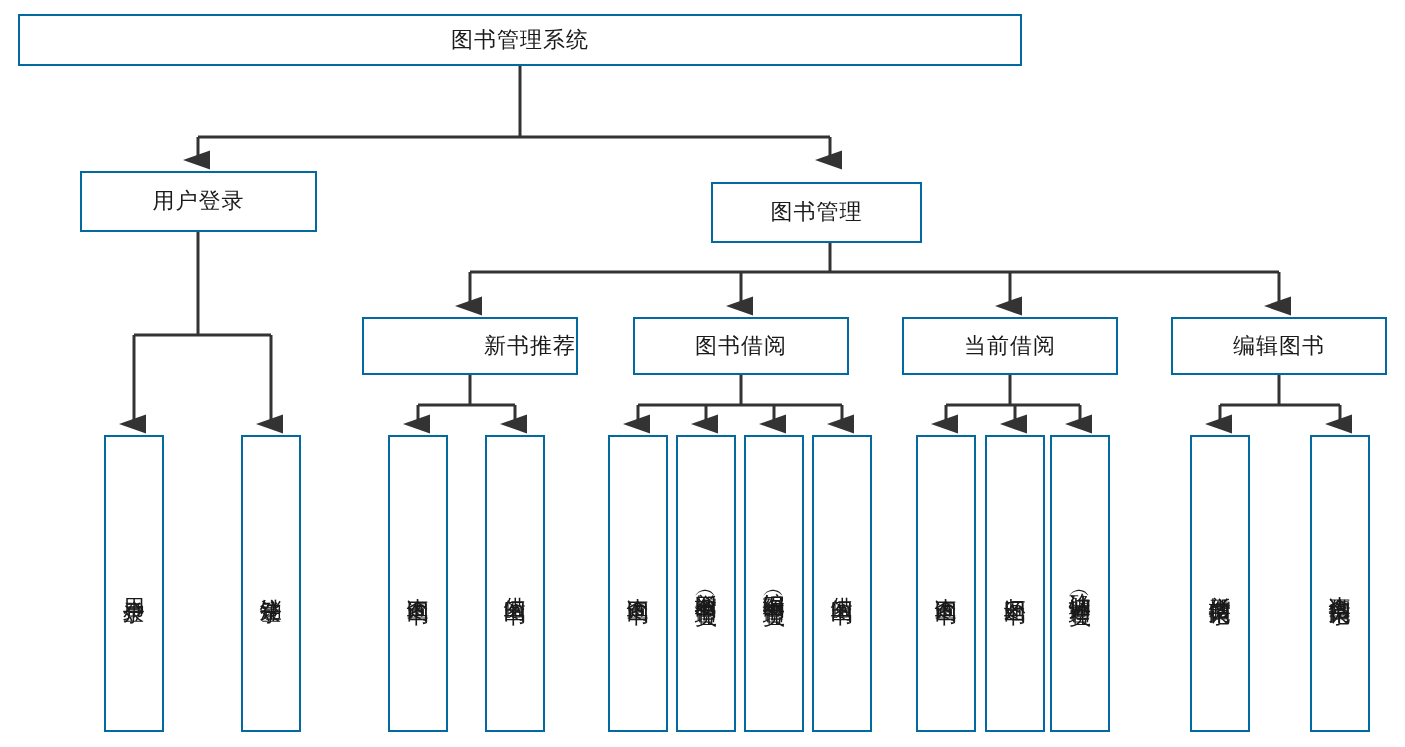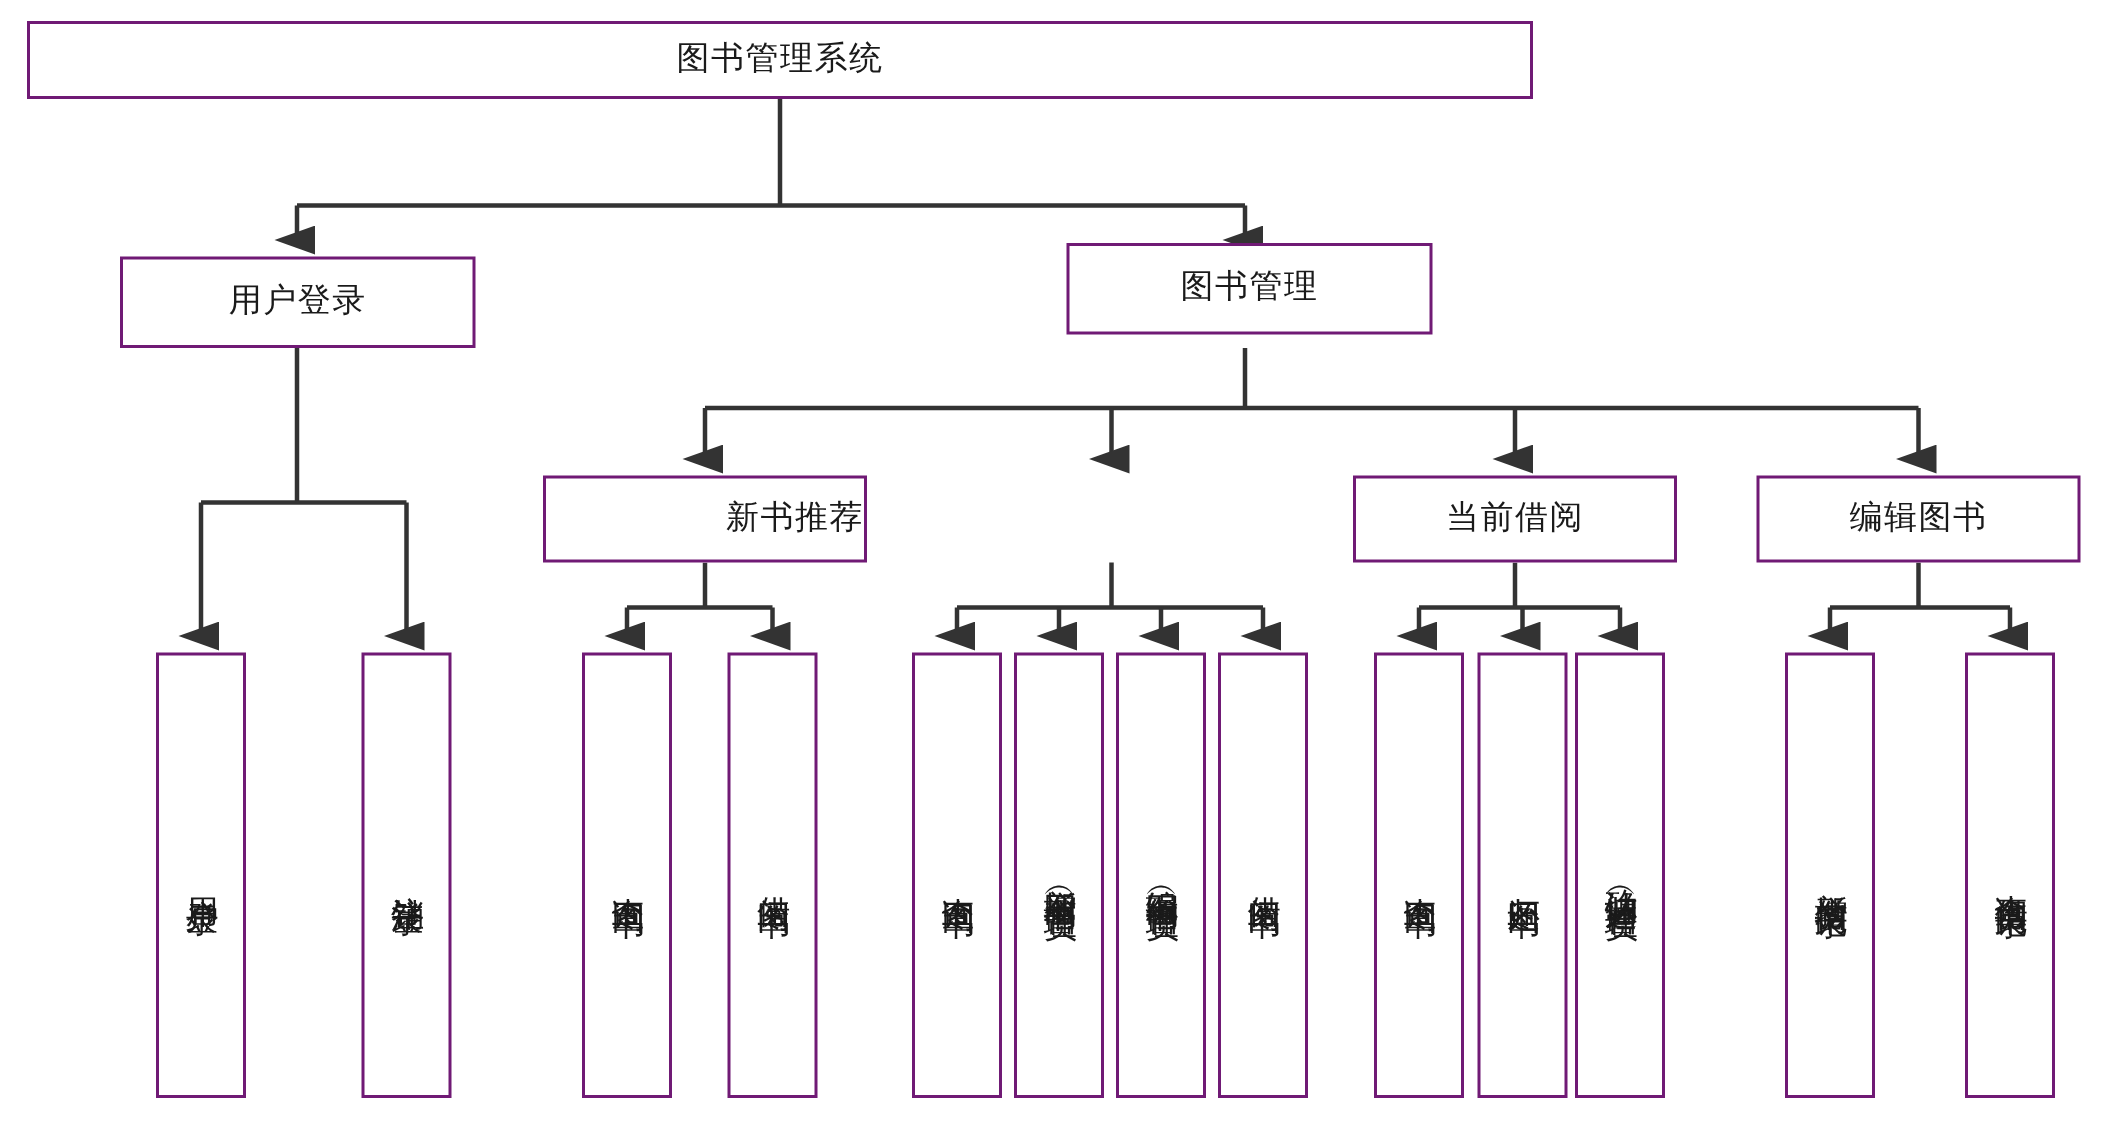--- a/index.html
+++ b/index.html
@@ -20,21 +20,21 @@
   #edges {
     position: absolute;
     left: 0;
     top: 0;
     width: 1405px;
     height: 747px;
   }
   .node {
     position: absolute;
     box-sizing: border-box;
-    border: 2px solid #701a75;
+    border: 2px solid #0369a1;
     background: #ffffff;
     display: flex;
     align-items: center;
     justify-content: center;
     color: #1a1a1a;
   }
   .node.horiz {
     font-size: 22px;
     letter-spacing: 1px;
     line-height: 1.2;
@@ -120,26 +120,29 @@
     </g>
   </svg>
 
   <div class="node horiz" style="left: 18px; top: 14px; width: 1004px; height: 52px;">
     <span class="lbl">图书管理系统</span>
   </div>
 
   <div class="node horiz" style="left: 80px; top: 171px; width: 237px; height: 61px;">
     <span class="lbl">用户登录</span>
   </div>
-  <div class="node horiz" style="left: 711px; top: 162px; width: 244px; height: 61px;">
+  <div class="node horiz" style="left: 711px; top: 182px; width: 211px; height: 61px;">
     <span class="lbl">图书管理</span>
   </div>
 
   <div class="node horiz" style="left: 362px; top: 317px; width: 216px; height: 58px; justify-content: flex-end;">
     <span class="lbl">新书推荐</span>
+  </div>
+  <div class="node horiz" style="left: 633px; top: 317px; width: 216px; height: 58px;">
+    <span class="lbl">图书借阅</span>
   </div>
   <div class="node horiz" style="left: 902px; top: 317px; width: 216px; height: 58px;">
     <span class="lbl">当前借阅</span>
   </div>
   <div class="node horiz" style="left: 1171px; top: 317px; width: 216px; height: 58px;">
     <span class="lbl">编辑图书</span>
   </div>
 
   <div class="node vert" style="left: 104px; top: 435px; width: 60px; height: 297px;">
     <span class="lbl">用户登录</span>

